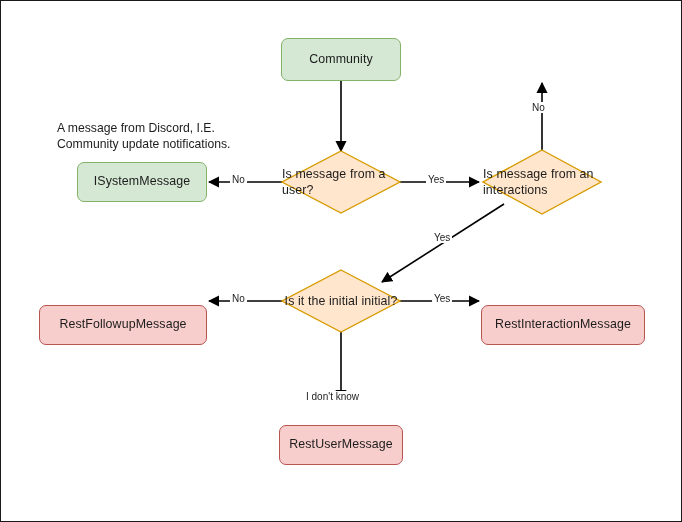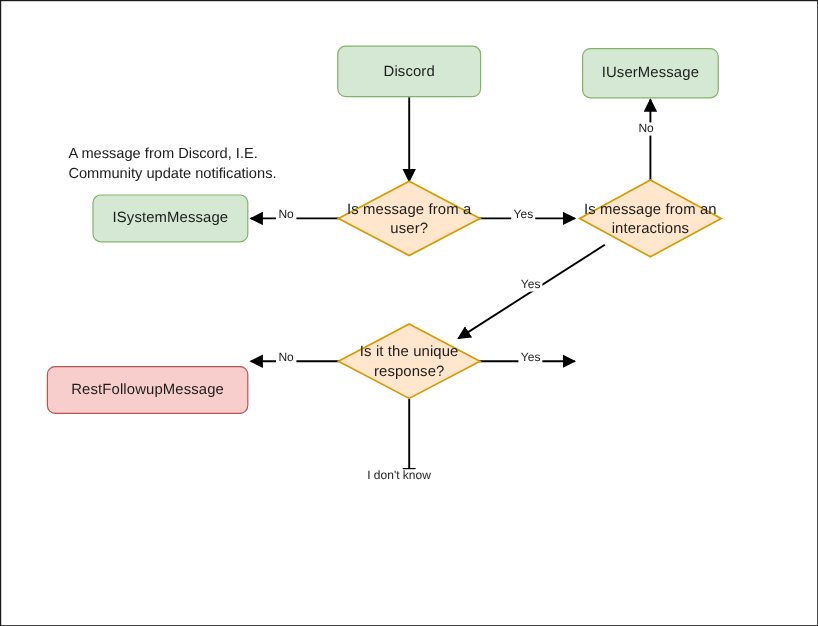--- a/index.html
+++ b/index.html
@@ -55,21 +55,20 @@
   }
   .diamond-label {
     position: absolute;
     left: 0;
     top: 0;
     width: 100%;
     height: 100%;
     display: flex;
     align-items: center;
     justify-content: center;
-    text-align: center;
     font-size: 12.4px;
     color: #1c1c1c;
     line-height: 1.3;
     letter-spacing: 0.1px;
   }
   .edge-label {
     position: absolute;
     font-size: 10px;
     color: #1c1c1c;
     background: #ffffff;
@@ -126,47 +125,50 @@
     <polygon points="340,150 399,181 340,212 281,181" fill="#ffe6cc" stroke="#d79b00" stroke-width="1.4"></polygon>
 
     
     <polygon points="541,149 600,181 541,213 482,181" fill="#ffe6cc" stroke="#d79b00" stroke-width="1.4"></polygon>
 
     
     <polygon points="340,269 399,300 340,331 281,300" fill="#ffe6cc" stroke="#d79b00" stroke-width="1.4"></polygon>
   </svg>
 
   <div class="node green" style="left:280px; top:37px; width:120px; height:43px;">
-    <span>Discord</span>
+    <span>Community</span>
   </div>
 
-  <div class="node green" style="left:484px; top:39px; width:114px; height:42px;">
-    <span>IUserMessage</span>
-  </div>
 
   <div class="node green" style="left:76px; top:161px; width:130px; height:40px;">
     <span>ISystemMessage</span>
   </div>
 
   <div class="node pink" style="left:38px; top:280px; width:168px; height:40px;">
     <span>RestFollowupMessage</span>
   </div>
 
+  <div class="node pink" style="left:480px; top:280px; width:164px; height:40px;">
+    <span>RestInteractionMessage</span>
+  </div>
 
+  <div class="node pink" style="left:278px; top:400px; width:124px; height:40px;">
+    <span>RestUserMessage</span>
+  </div>
 
   <div class="diamond-wrap" style="left:281px; top:150px; width:118px; height:62px;">
     <div class="diamond-label">Is message from a user?</div>
   </div>
 
   <div class="diamond-wrap" style="left:482px; top:149px; width:118px; height:64px;">
     <div class="diamond-label">Is message from an interactions</div>
   </div>
 
   <div class="diamond-wrap" style="left:281px; top:269px; width:118px; height:62px;">
-    <div class="diamond-label">Is it the unique response?</div>
+    <div class="diamond-label">Is it the initial initial?</div>
   </div>
 
   <div class="edge-label" style="left:229px; top:173px;">No</div>
 
   <div class="edge-label" style="left:425px; top:173px;">Yes</div>
 
   <div class="edge-label" style="left:529px; top:101px;">No</div>
 
   <div class="edge-label" style="left:431px; top:231px;">Yes</div>
 

